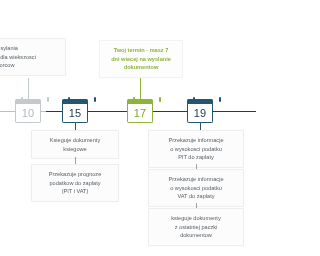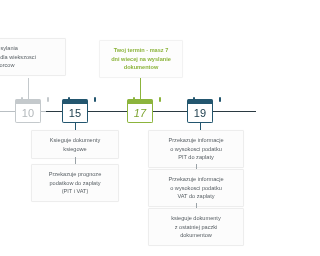--- a/index.html
+++ b/index.html
@@ -43,21 +43,21 @@
   .cal.grey .top{background:#c4c9cc;}
   .cal.grey .ring{background:#c4c9cc;}
   .cal.grey .body{border-color:#c4c9cc;color:#b3b8bb;}
 
   .cal.navy .top{background:#23566f;}
   .cal.navy .ring{background:#23566f;}
   .cal.navy .body{border-color:#23566f;color:#20404f;}
 
   .cal.green .top{background:#8cb43c;}
   .cal.green .ring{background:#8cb43c;}
-  .cal.green .body{border-color:#8cb43c;color:#7ca32f;font-style:italic;}
+  .cal.green .body{border-color:#8cb43c;color:#7ca32f;}
 
   
   .stem{position:absolute;width:1.4px;background:#b9bfc3;}
   .stem.navy{background:#23566f;}
   .stem.green{background:#8cb43c;}
   .stem.grey{background:#c4c9cc;}
   .stem.thin{background:#9aa2a7;width:1.2px;}
 
   
   .card{

